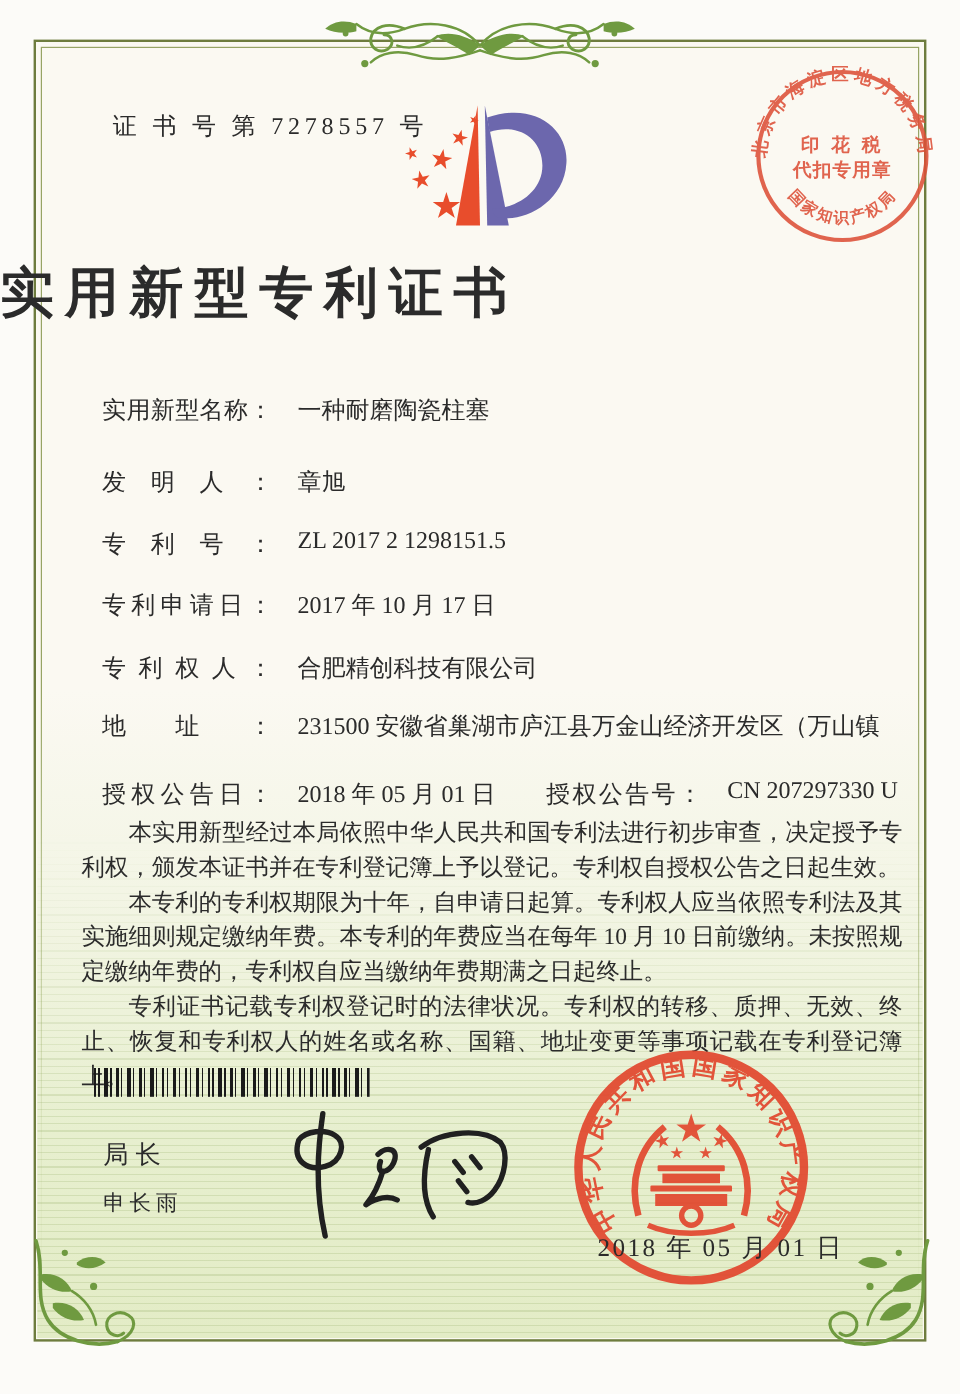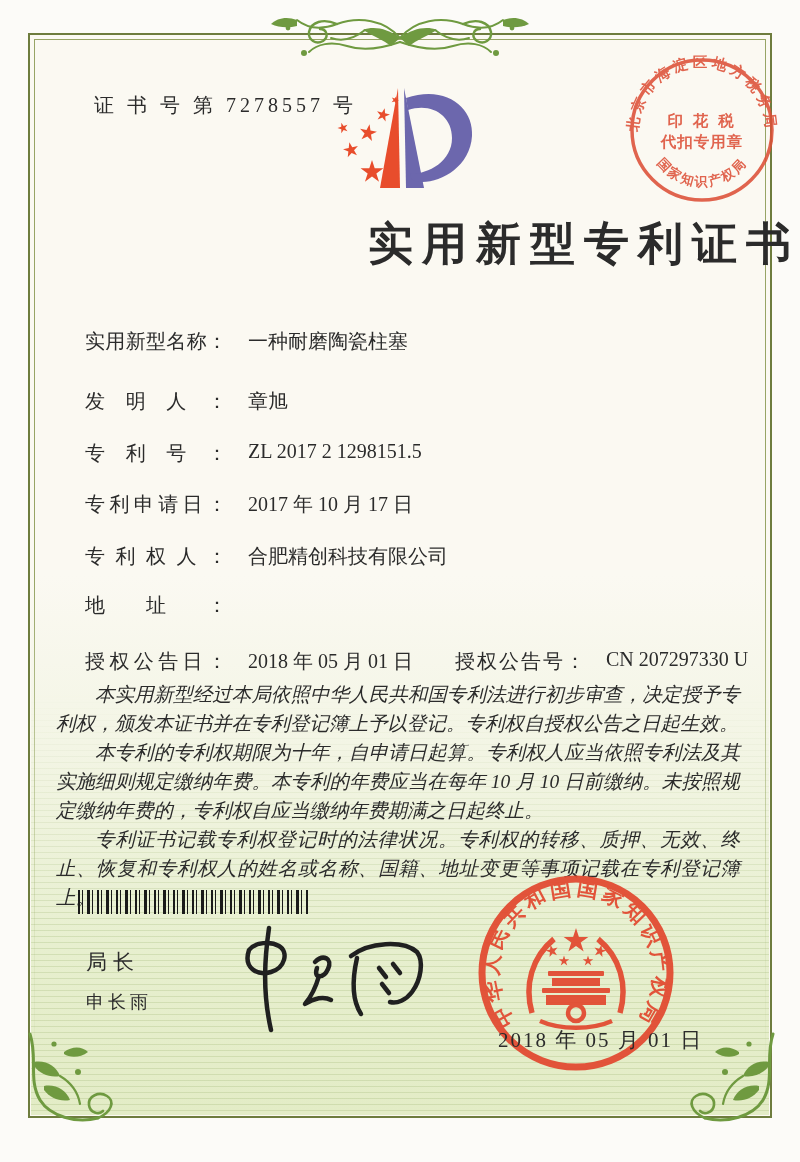--- a/index.html
+++ b/index.html
@@ -34,32 +34,32 @@
   .cert-number{position:absolute;left:94px;top:92px;font-size:20px;letter-spacing:4px;z-index:2;}
 
   .logo{position:absolute;left:322px;top:82px;z-index:2;}
   .logo-red{fill:var(--logo-red);}
   .logo-blue{fill:var(--logo-blue);}
 
   .tax-stamp{position:absolute;left:622px;top:50px;z-index:3;opacity:.88;}
   .stamp-stroke{fill:none;stroke:var(--stamp-red);}
   .stamp-text{fill:var(--stamp-red);font-family:"Liberation Serif",serif;font-weight:bold;}
 
-  .title{position:absolute;left:0;top:214px;width:800px;text-align:right;
+  .title{position:absolute;left:0;top:214px;width:800px;text-align:left;
     font-size:45px;font-weight:bold;letter-spacing:9px;z-index:2;}
 
   .field-row{position:absolute;left:85px;z-index:2;font-size:20px;white-space:nowrap;}
   .field-label{display:inline-block;width:142px;text-align:justify;text-align-last:justify;vertical-align:top;}
   .field-value{display:inline-block;margin-left:16px;vertical-align:top;}
   .field-value .vline{display:block;line-height:28px;}
   .row-split .pair-right{position:absolute;left:370px;top:0;white-space:nowrap;}
   .row-split .pair-right .field-label{width:130px;}
 
-  .paragraphs{position:absolute;left:56px;top:680px;width:684px;z-index:2;
-    font-size:19.5px;line-height:29px;text-align:justify;font-style:italic;}
+  .paragraphs{position:absolute;left:68px;top:680px;width:684px;z-index:2;
+    font-size:19.5px;line-height:29px;text-align:justify;}
   .paragraphs p{text-indent:2em;}
 
   .barcode{position:absolute;left:78px;top:890px;width:230px;height:24px;z-index:2;
     background:repeating-linear-gradient(90deg,#1a1a1a 0 2px,transparent 2px 4px,#1a1a1a 4px 5px,
       transparent 5px 9px,#1a1a1a 9px 12px,transparent 12px 14px,#1a1a1a 14px 15px,transparent 15px 19px);}
 
   .signer-title{position:absolute;left:86px;top:948px;font-size:21px;letter-spacing:6px;z-index:2;}
   .signer-name{position:absolute;left:86px;top:990px;font-size:18px;letter-spacing:4px;z-index:2;}
 
   .signature{position:absolute;left:205px;top:918px;z-index:2;}
@@ -177,20 +177,21 @@
     <span class="field-label">专利申请日：</span>
     <span class="field-value">2017 年 10 月 17 日</span>
   </div>
   <div class="field-row" style="top:543px">
     <span class="field-label">专利权人：</span>
     <span class="field-value">合肥精创科技有限公司</span>
   </div>
   <div class="field-row" style="top:592px">
     <span class="field-label">地址：</span>
     <span class="field-value">
+      <span class="vline">231500 安徽省巢湖市庐江县万金山经济开发区（万山镇</span>
     </span>
   </div>
   <div class="field-row row-split" style="top:648px">
     <span class="field-label">授权公告日：</span>
     <span class="field-value">2018 年 05 月 01 日</span>
     <span class="pair-right">
       <span class="field-label">授权公告号：</span>
       <span class="field-value">CN 207297330 U</span>
     </span>
   </div>

